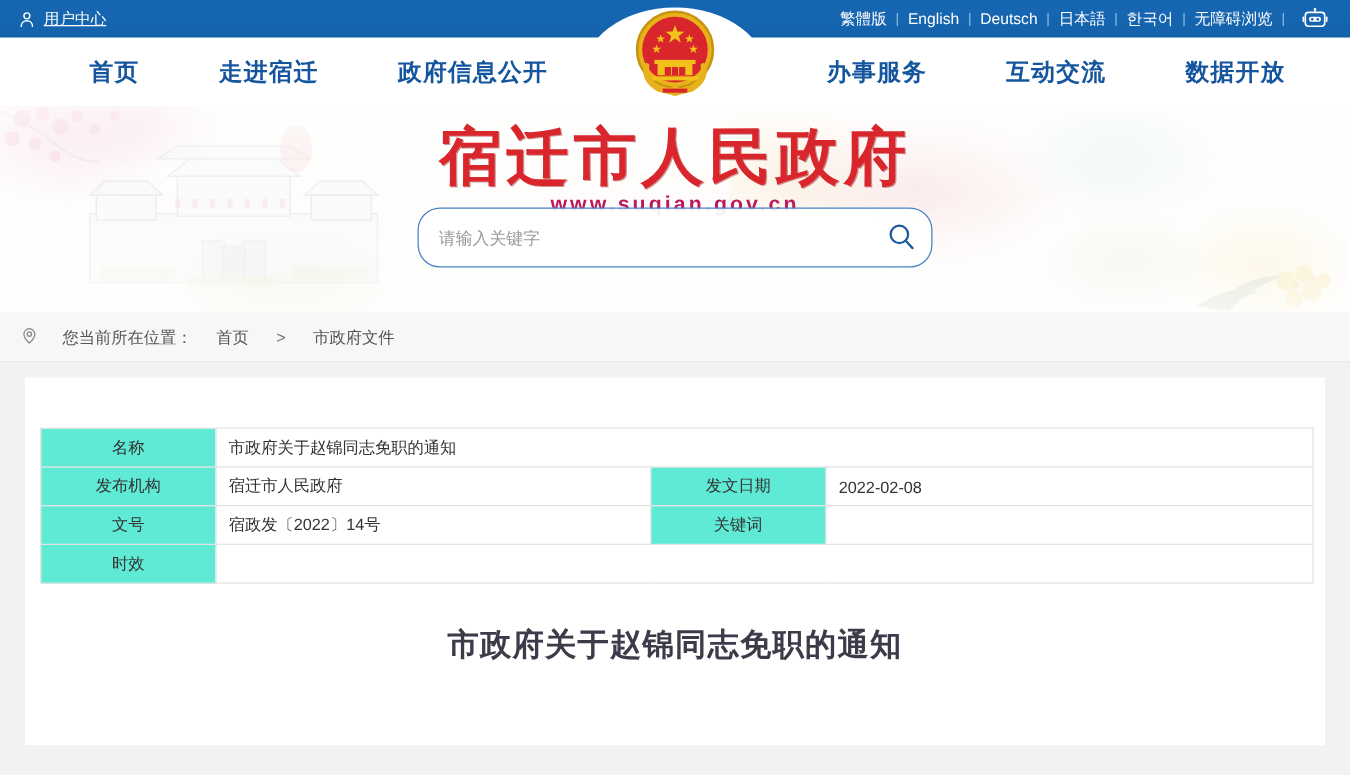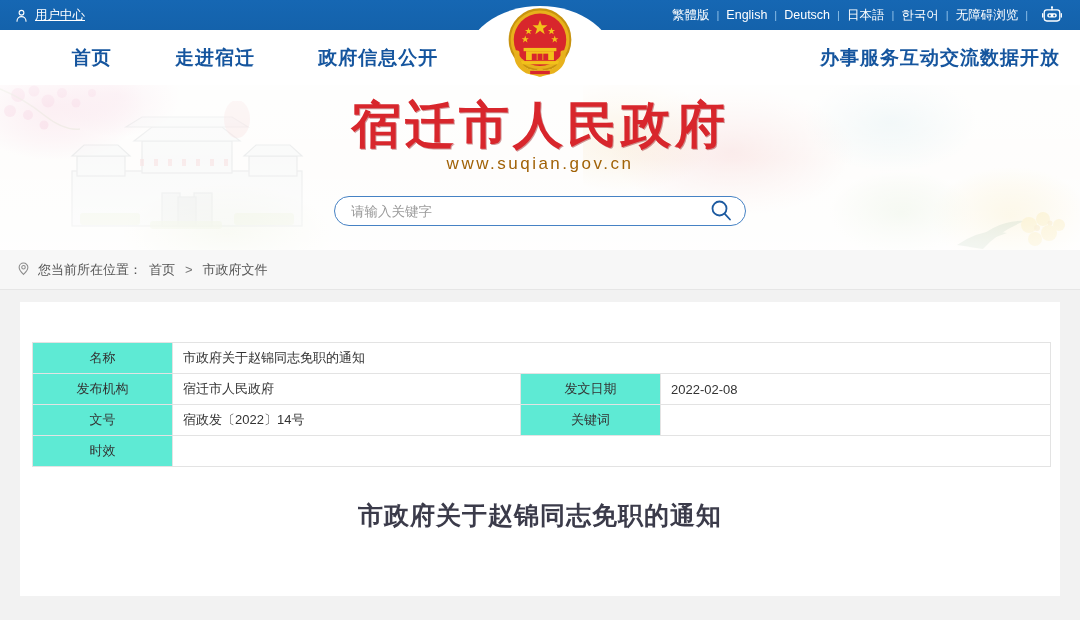--- a/index.html
+++ b/index.html
@@ -66,21 +66,21 @@
     width: 1080px;
   }
   .nav-group {
     display: flex;
     align-items: center;
     justify-content: space-around;
     flex: 1;
     height: 100%;
   }
   .nav-group.left { padding: 0 20px 0 40px; }
-  .nav-group.right { padding: 0 20px 0 20px; justify-content: flex-end; }
+  .nav-group.right { padding: 0 20px 0 20px; }
   .nav-item {
     color: #15559e;
     font-size: 19px;
     font-weight: bold;
     text-decoration: none;
     letter-spacing: 1px;
     white-space: nowrap;
   }
   .nav-center-gap { width: 120px; }
 
@@ -150,32 +150,32 @@
     font-weight: bold;
     color: #d8262c;
     letter-spacing: 4px;
     line-height: 1.05;
     text-shadow: 1px 1px 0 rgba(150,20,24,.45);
     font-family: "Liberation Serif", "DejaVu Serif", serif;
   }
   .site-title .url {
     margin-top: 2px;
     font-size: 17px;
-    color: #a16207;
+    color: #be185d;
     letter-spacing: 2.5px;
-    font-weight: normal;
+    font-weight: bold;
   }
 
   .search-box {
     position: absolute;
     left: 50%;
     transform: translateX(-50%);
-    bottom: 24px;
+    bottom: 36px;
     width: 412px;
-    height: 30px;
+    height: 48px;
     background: rgba(255,255,255,.92);
     border: 1.5px solid #4682c4;
     border-radius: 18px;
     display: flex;
     align-items: center;
     padding: 0 10px 0 16px;
     z-index: 3;
   }
   .search-input {
     flex: 1;
@@ -201,21 +201,21 @@
     height: 40px;
     background: #f7f7f7;
     border-bottom: 1px solid #e6e6e6;
     display: flex;
     align-items: center;
     padding-left: 16px;
   }
   .crumb {
     display: flex;
     align-items: center;
-    gap: 7px;
+    gap: 19px;
     font-size: 13px;
     color: #555555;
   }
   .crumb a { color: #555555; text-decoration: none; }
   .crumb .sep { color: #777; padding: 0 3px; }
 
   
   .content-area {
     padding: 12px 20px 0 20px;
     background: #f2f2f2;

